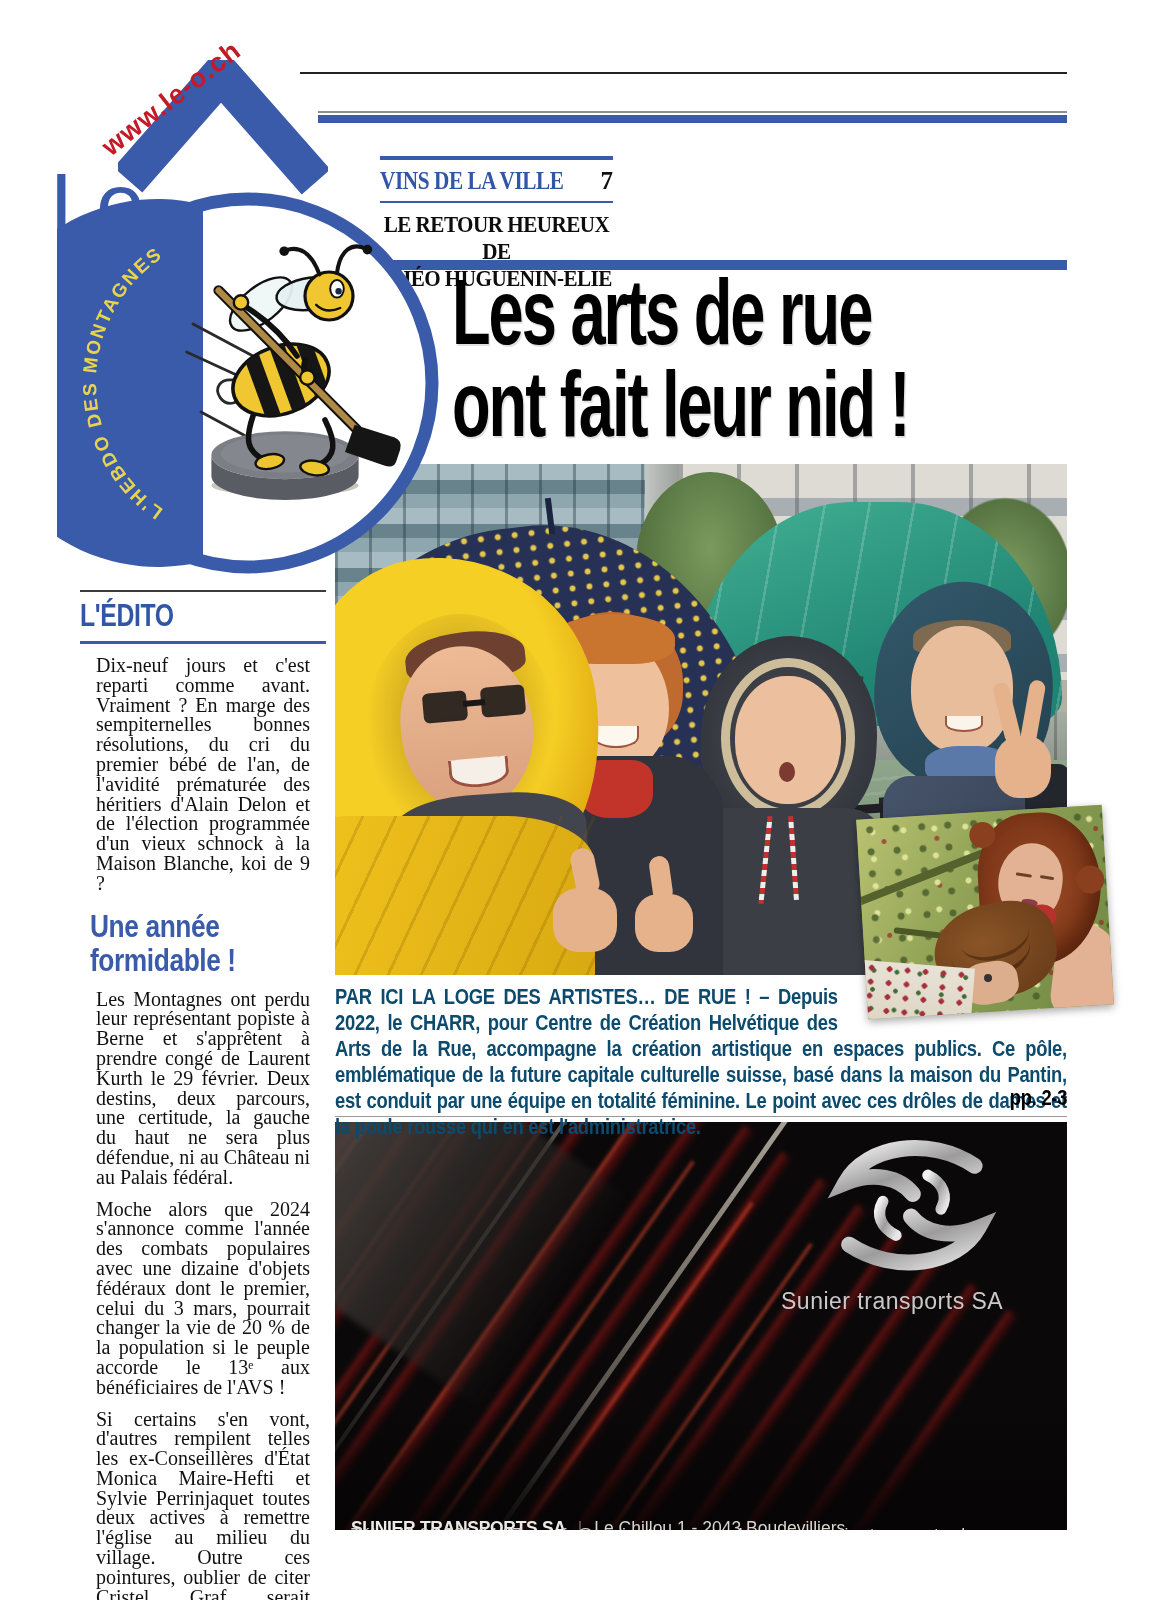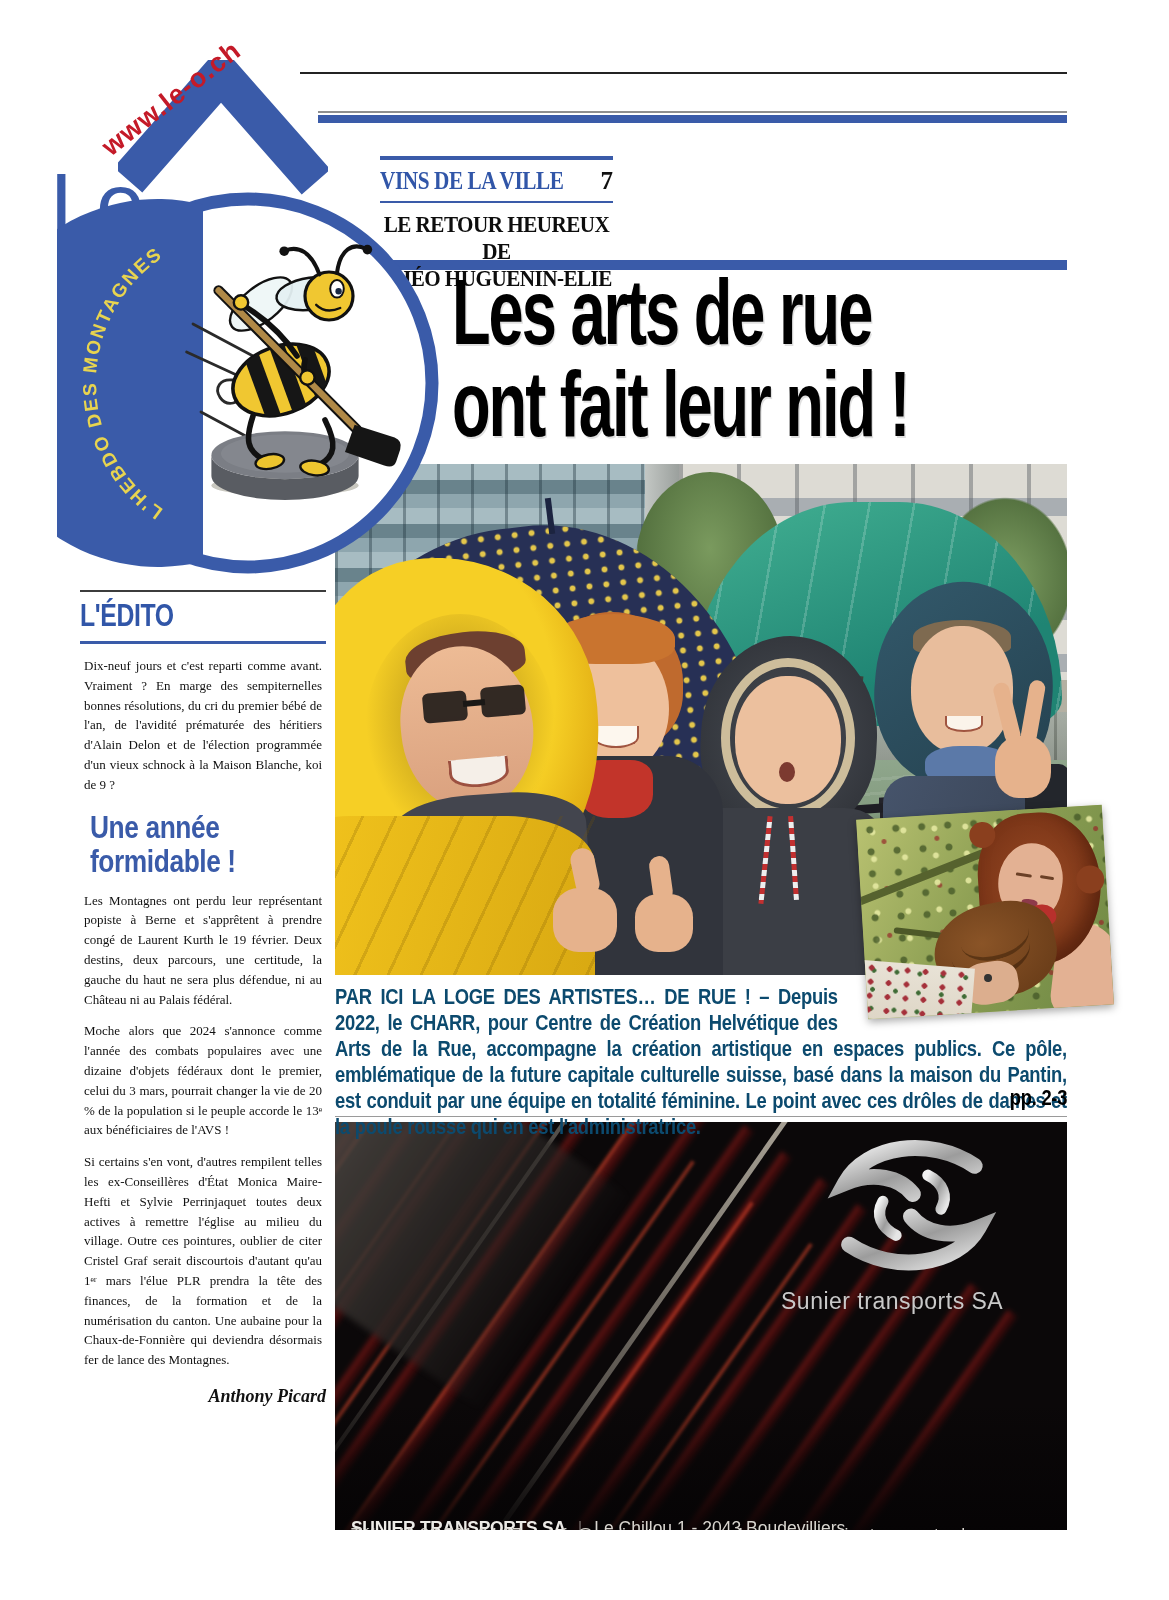--- a/index.html
+++ b/index.html
@@ -36,22 +36,22 @@
   
   .headline{left:452px;top:266px;z-index:4;}
   .hl-line{font-weight:700;font-size:93px;line-height:92px;color:#000;letter-spacing:-3px;
            transform:scaleX(.68);transform-origin:0 0;white-space:nowrap;
            text-shadow:2px 2px 0 rgba(0,0,0,.12);}
   
   .edito{left:80px;top:590px;width:246px;color:#111;}
   .edito-head{border-top:2px solid #3c3c3c;border-bottom:3px solid #3a5ba9;padding:6px 0 7px;}
   .edito-label{color:#3156a8;font-weight:700;font-size:31px;transform:scaleX(.8);
                transform-origin:0 50%;display:inline-block;letter-spacing:-.5px;}
-  .edito p{margin:12px 4px 0;text-align:justify;font-family:"Liberation Serif","DejaVu Serif",serif;
-           font-size:13px;line-height:19.8px;hyphens:auto;}
+  .edito p{margin:12px 16px 0;text-align:justify;font-family:"Liberation Serif","DejaVu Serif",serif;
+           font-size:20px;line-height:19.8px;hyphens:auto;}
   .edito-sub{margin:16px 0 4px 10px;color:#3a5ba9;font-weight:700;font-size:31px;line-height:34px;
              transform:scaleX(.85);transform-origin:0 0;letter-spacing:-.5px;}
   .byline{margin-top:16px;font-family:"Liberation Serif","DejaVu Serif",serif;
           font-style:italic;font-weight:700;font-size:18px;text-align:right;}
   
   .photo{left:335px;top:464px;width:732px;height:511px;overflow:hidden;background:#cfd3cf;z-index:0;}
   .photo div{position:absolute;}
   .ph-sky{inset:0;background:linear-gradient(#dadcd9,#c6c9c4 55%,#b7bcb4);}
   .ph-b1{left:0;top:0;width:310px;height:238px;background:
      repeating-linear-gradient(90deg,rgba(30,50,60,.38) 0 3px,transparent 3px 34px),
@@ -292,21 +292,21 @@
 
   <div class="abs edito">
     <div class="edito-head">
       <span class="edito-label">L'ÉDITO</span>
     </div>
     <p>Dix-neuf jours et c'est reparti comme avant. Vraiment ? En marge des sempiternelles bonnes résolutions, du cri du premier bébé de l'an, de l'avidité prématurée des héritiers d'Alain Delon et de l'élection programmée d'un vieux schnock à la Maison Blanche, koi de 9 ?</p>
     <div class="edito-sub">
       <div>Une année</div>
         <div>formidable !</div>
     </div>
-    <p>Les Montagnes ont perdu leur représentant popiste à Berne et s'apprêtent à prendre congé de Laurent Kurth le 19 février. Deux destins, deux parcours, une certitude, la gauche du haut ne sera plus défendue, ni au Château ni au Palais fédéral.</p>
+    <p>Les Montagnes ont perdu leur représentant popiste à Berne et s'apprêtent à prendre congé de Laurent Kurth le 29 février. Deux destins, deux parcours, une certitude, la gauche du haut ne sera plus défendue, ni au Château ni au Palais fédéral.</p>
     <p>Moche alors que 2024 s'annonce comme l'année des combats populaires avec une dizaine d'objets fédéraux dont le premier, celui du 3 mars, pourrait changer la vie de 20 % de la population si le peuple accorde le 13ᵉ aux bénéficiaires de l'AVS !</p>
     <p>Si certains s'en vont, d'autres rempilent telles les ex-Conseillères d'État Monica Maire-Hefti et Sylvie Perrinjaquet toutes deux actives à remettre l'église au milieu du village. Outre ces pointures, oublier de citer Cristel Graf serait discourtois d'autant qu'au 1ᵉʳ mars l'élue PLR prendra la tête des finances, de la formation et de la numérisation du canton. Une aubaine pour la Chaux-de-Fonnière qui deviendra désormais fer de lance des Montagnes.</p>
     <div class="byline">Anthony Picard</div>
   </div>
 
   <div class="abs photo">
     <div class="ph-sky"></div>
     <div class="ph-b1"></div>
     <div class="ph-b1base"></div>
     <div class="ph-pillar"></div>

